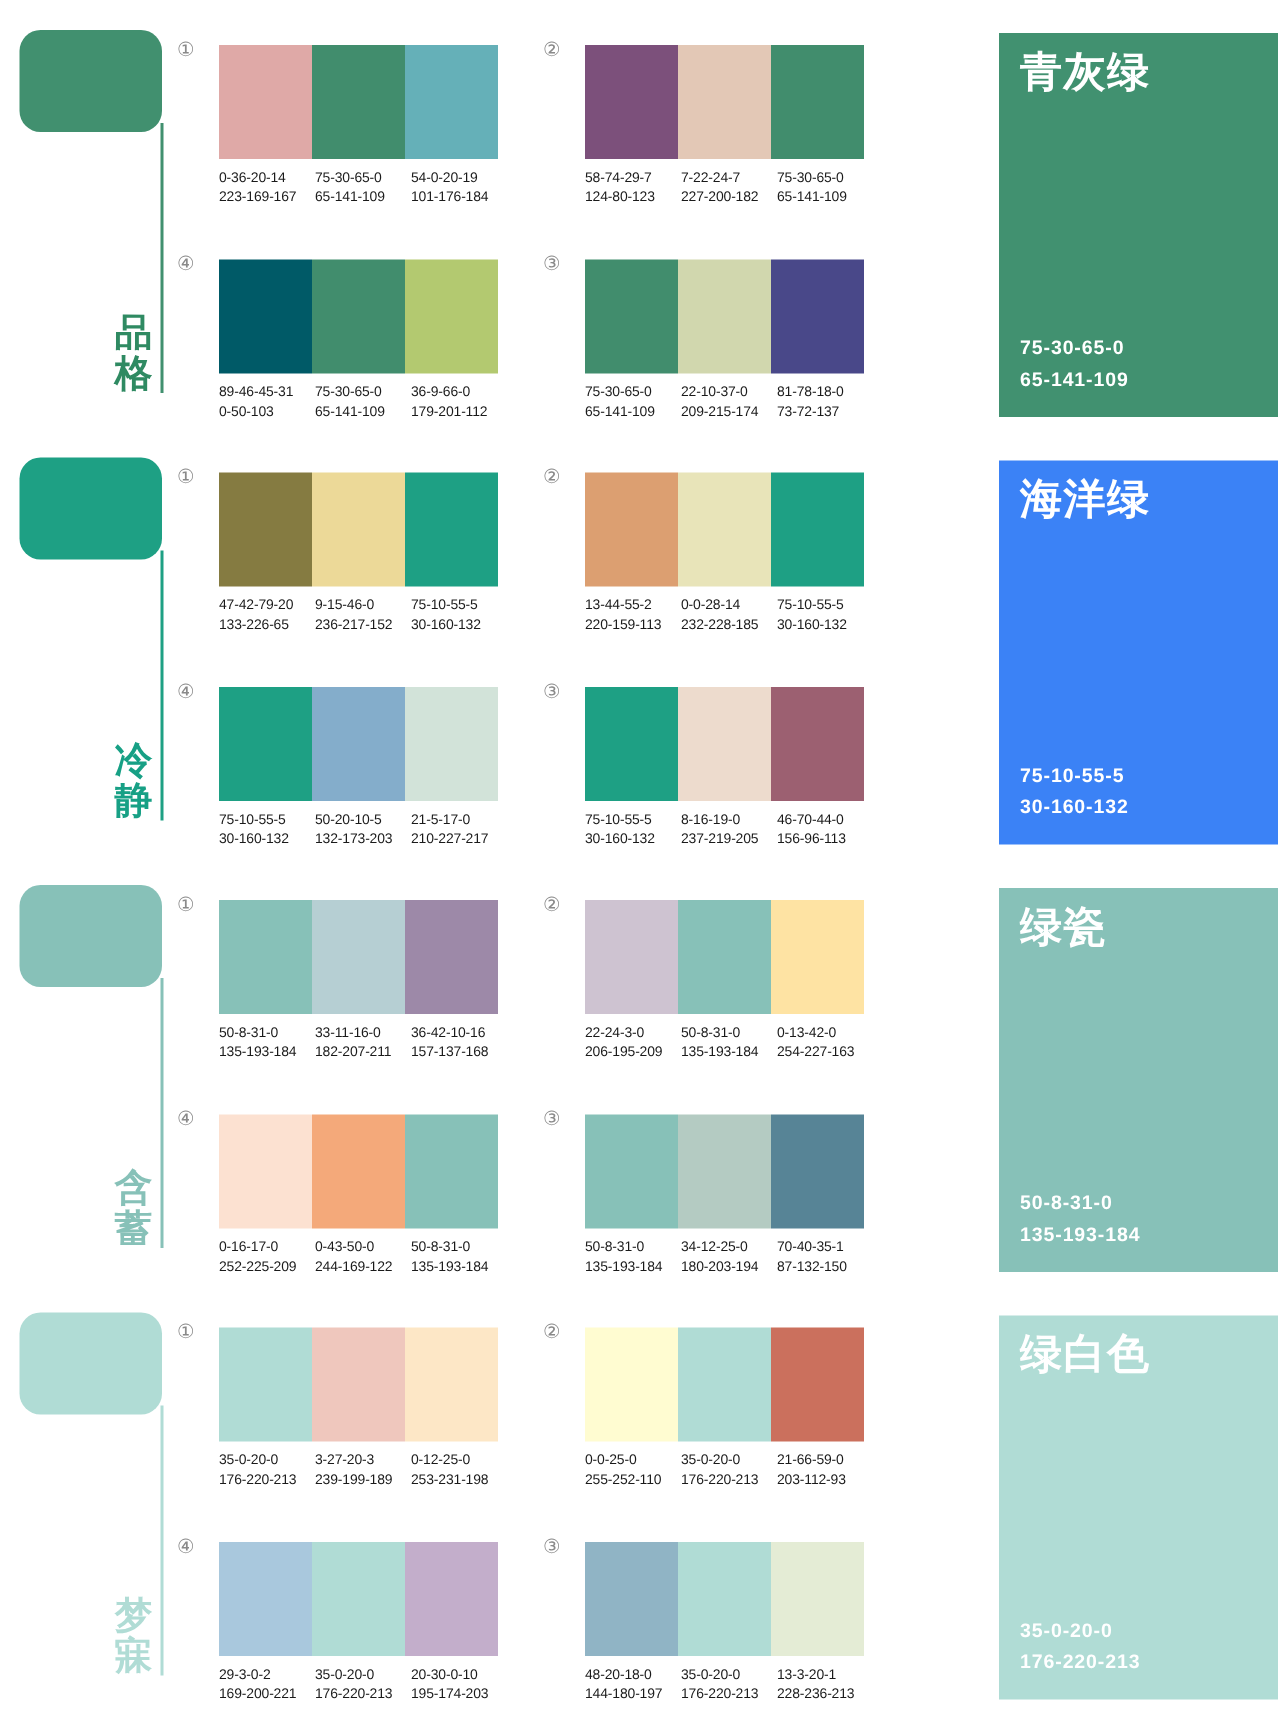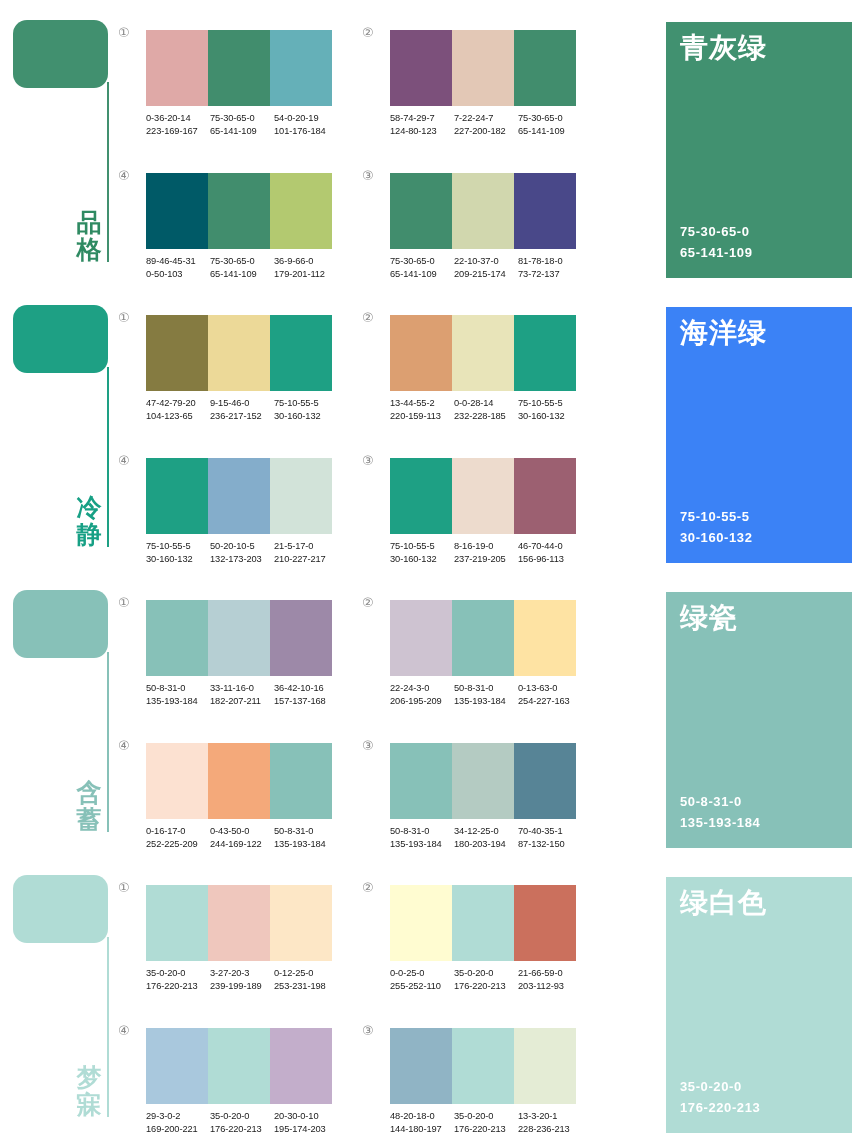--- a/index.html
+++ b/index.html
@@ -263,21 +263,21 @@
       <div class="group g1">
         <div class="gnum">①</div>
         <div class="swatch-row">
           <div class="swatch" style="background: rgb(133, 123, 65);"></div>
           <div class="swatch" style="background: rgb(236, 217, 152);"></div>
           <div class="swatch" style="background: rgb(30, 160, 132);"></div>
         </div>
         <div class="caption-row">
           <div class="caption">
             <div>47-42-79-20</div>
-            <div>104-123-65</div>
+            <div>133-226-65</div>
           </div>
           <div class="caption">
             <div>9-15-46-0</div>
             <div>236-217-152</div>
           </div>
           <div class="caption">
             <div>75-10-55-5</div>
             <div>30-160-132</div>
           </div>
         </div>
@@ -419,21 +419,21 @@
         <div class="caption-row">
           <div class="caption">
             <div>22-24-3-0</div>
             <div>206-195-209</div>
           </div>
           <div class="caption">
             <div>50-8-31-0</div>
             <div>135-193-184</div>
           </div>
           <div class="caption">
-            <div>0-13-63-0</div>
+            <div>0-13-42-0</div>
             <div>254-227-163</div>
           </div>
         </div>
       </div>
       <div class="group g3">
         <div class="gnum">③</div>
         <div class="swatch-row">
           <div class="swatch" style="background: rgb(135, 193, 184);"></div>
           <div class="swatch" style="background: rgb(180, 203, 194);"></div>
           <div class="swatch" style="background: rgb(87, 132, 150);"></div>

